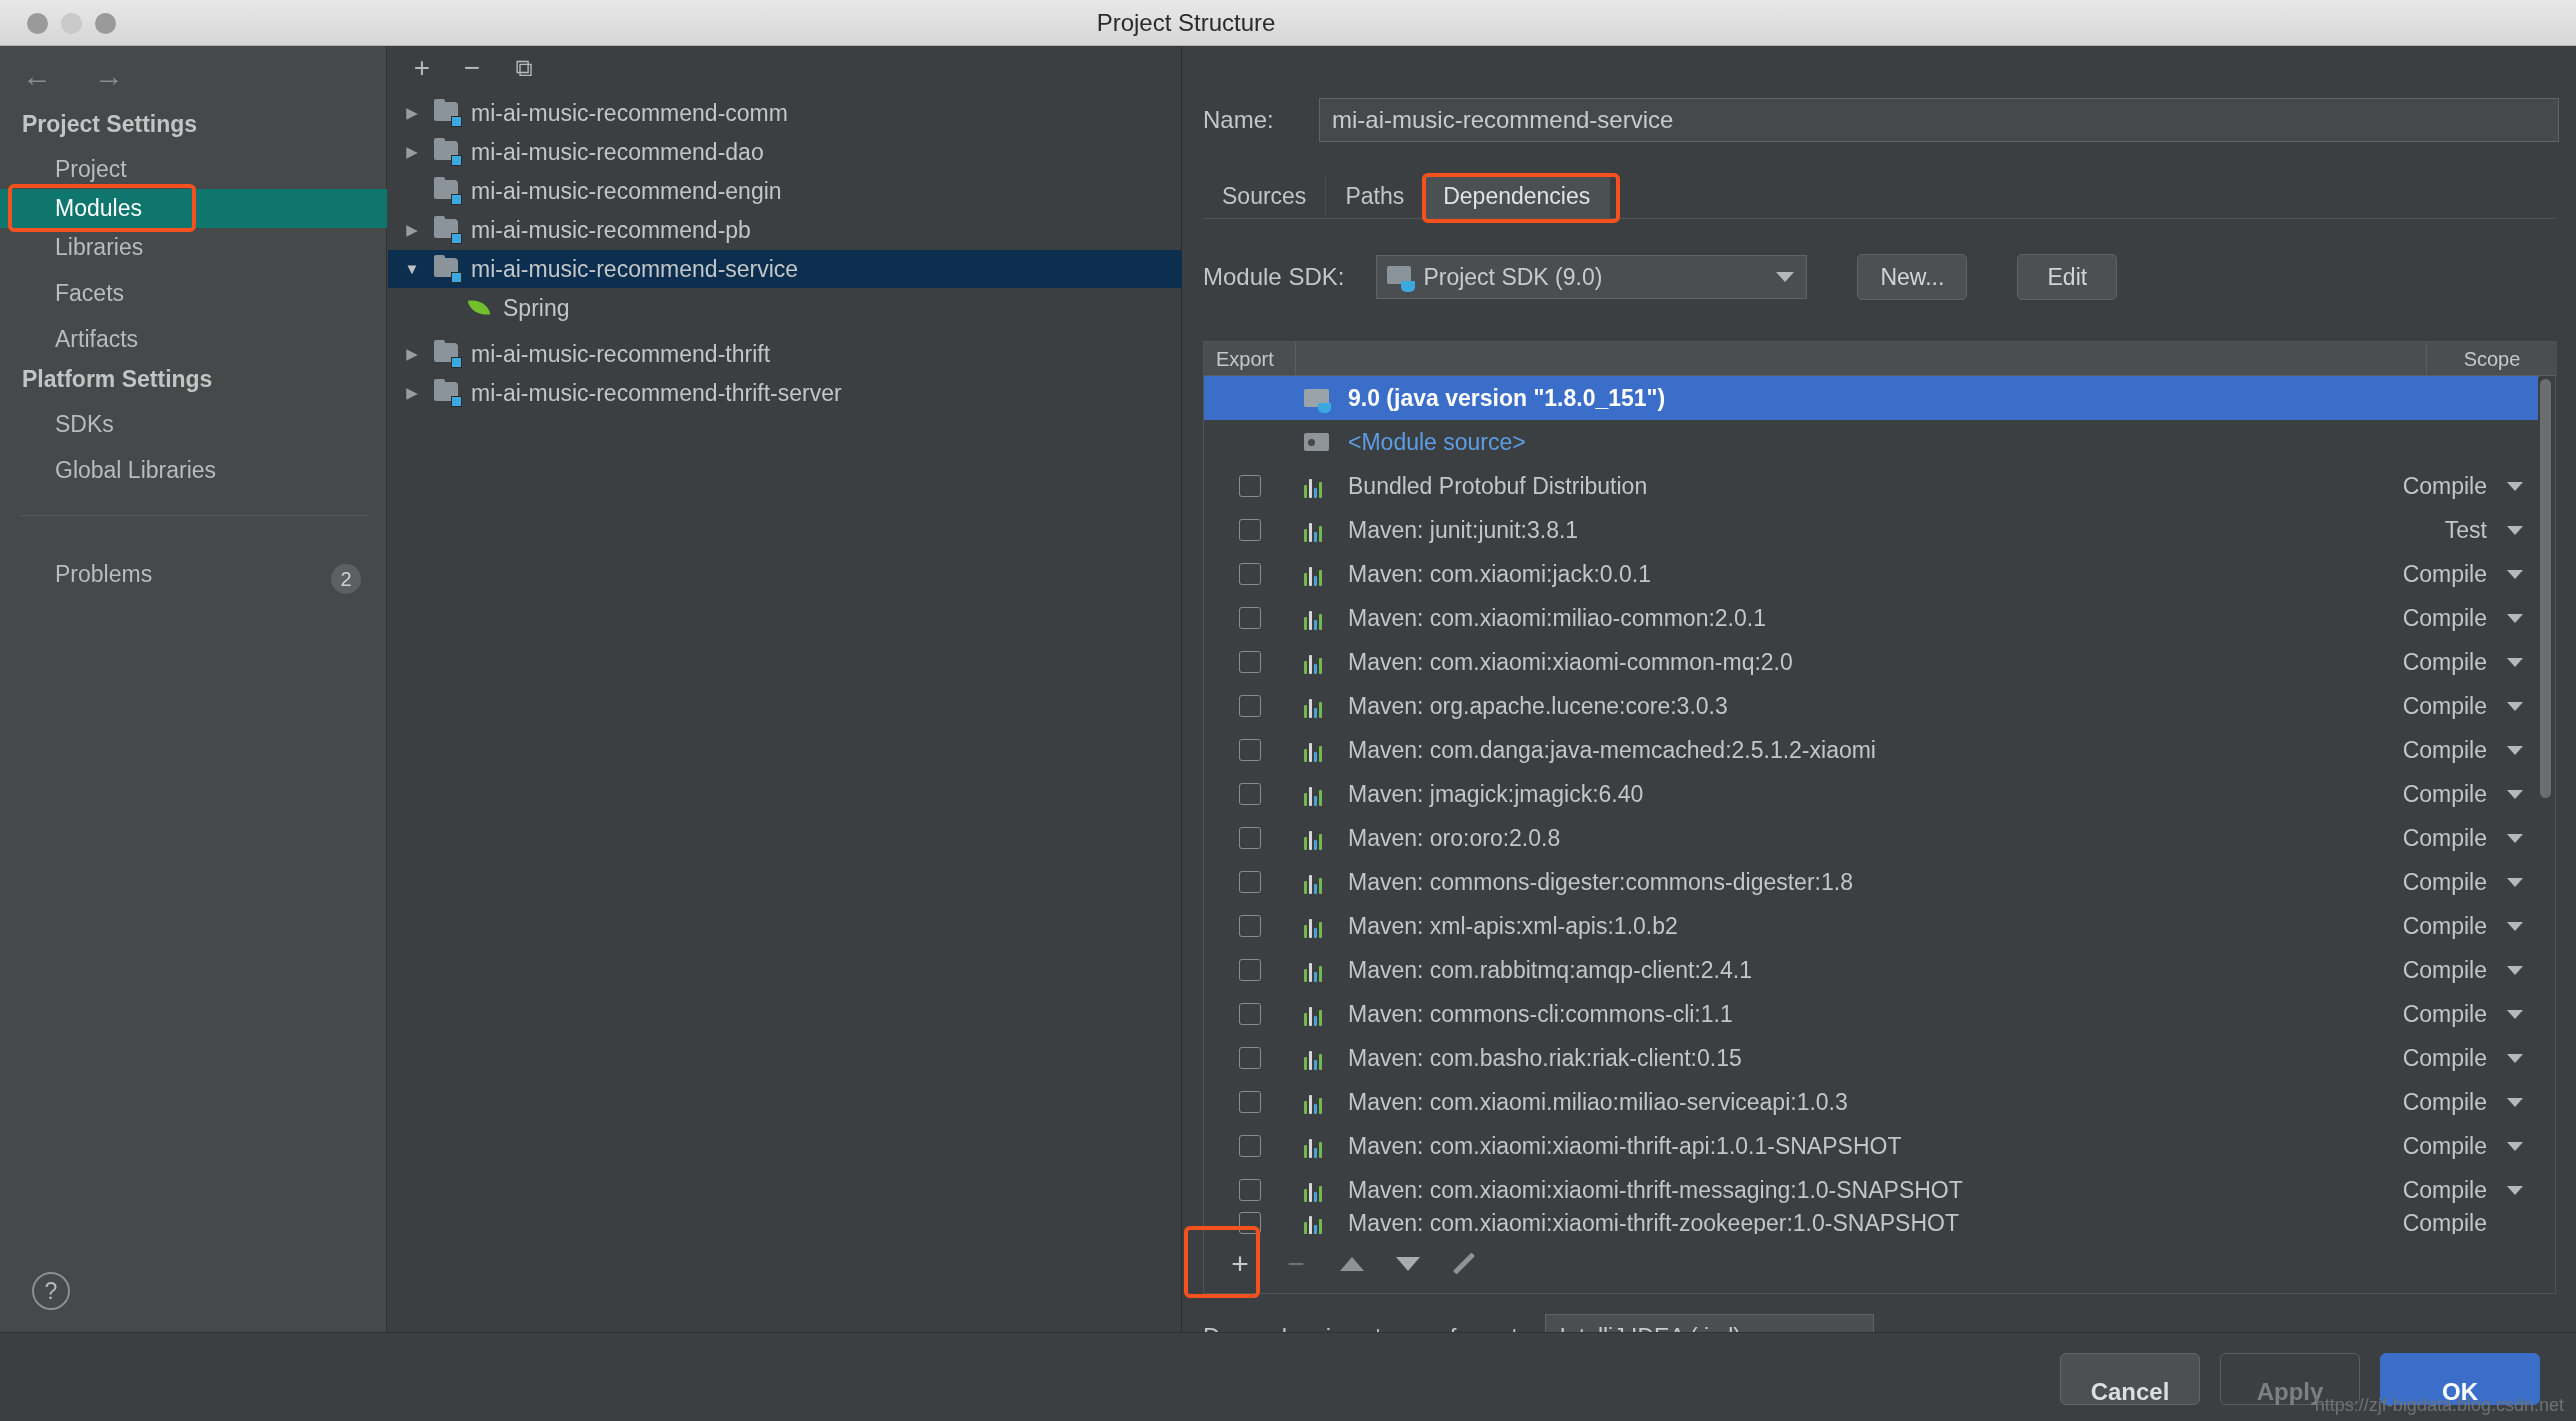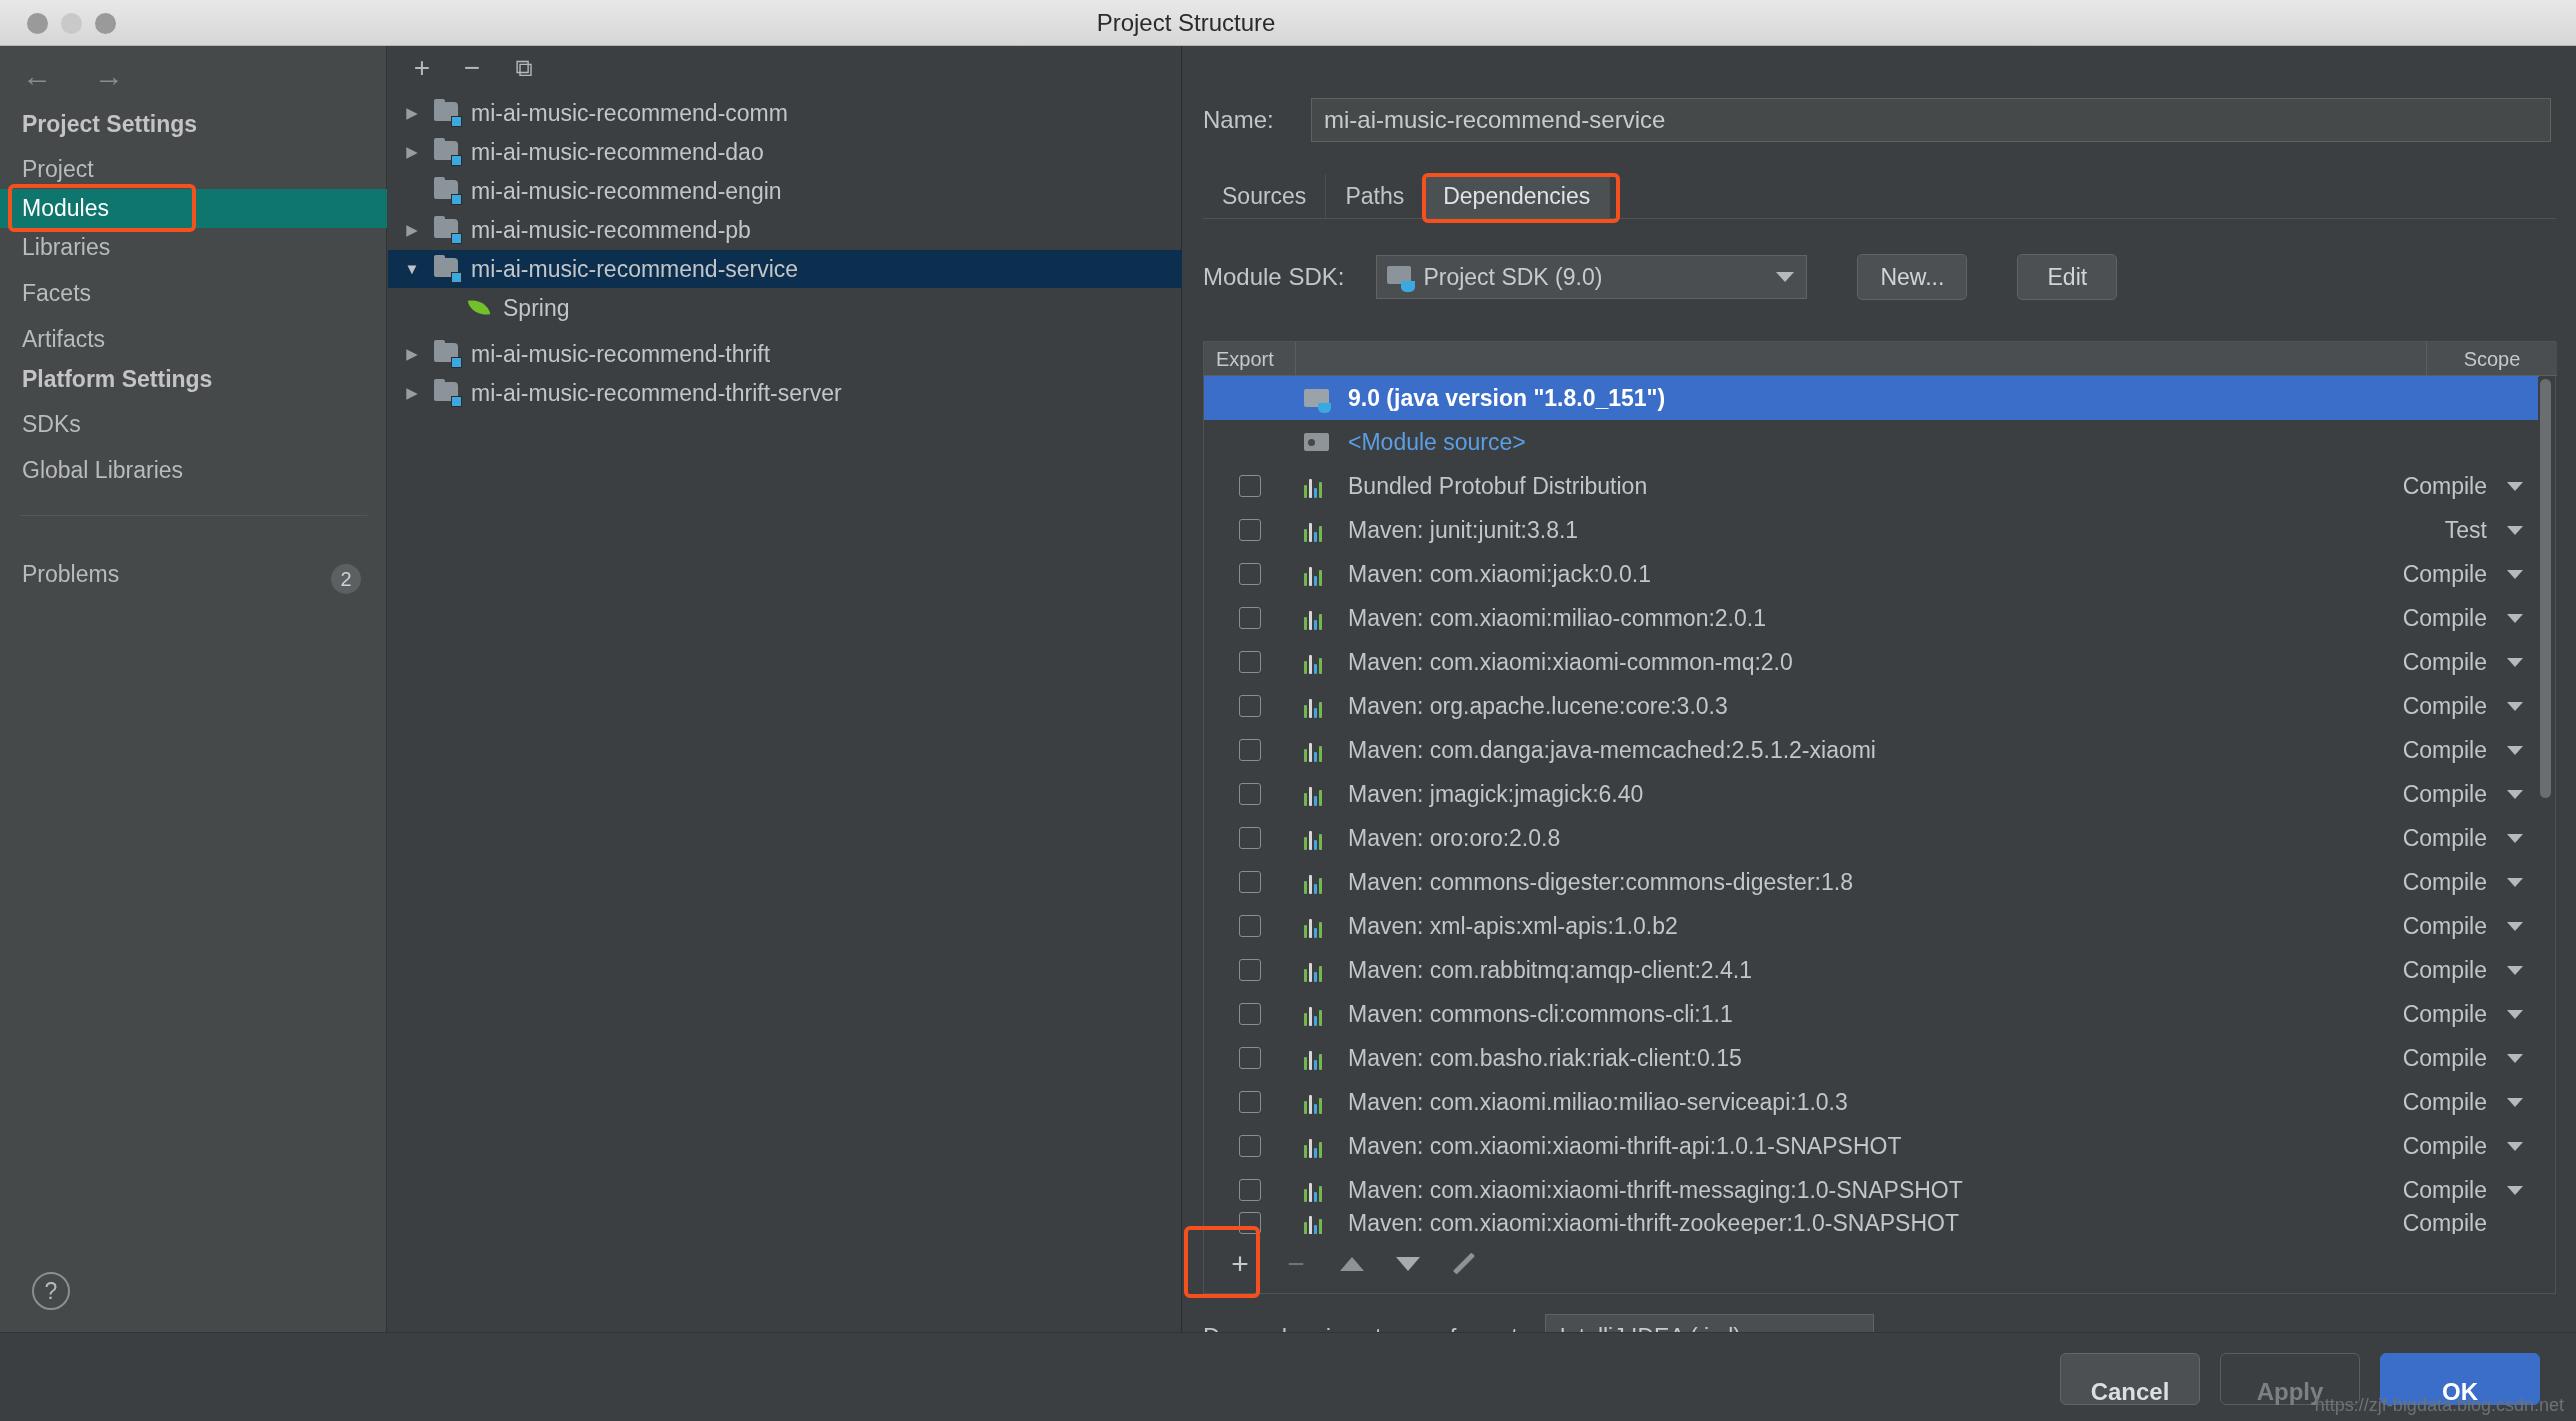--- a/index.html
+++ b/index.html
@@ -47,21 +47,21 @@
     font-size: 30px; color: #8a8d8f; line-height: 1;
     width: 34px; text-align: center;
   }
   .side-group {
     position: absolute; left: 0; width: 387px;
     font-size: 23px; color: #bbbbbb;
   }
   .side-group.header { font-weight: bold; color: #c4c4c4; padding-left: 22px; }
   .side-item {
     position: absolute; left: 0; width: 387px; height: 39px;
-    line-height: 39px; padding-left: 22px;
+    line-height: 39px; padding-left: 55px;
     font-size: 23px; color: #b9bbbd;
   }
   .side-item.selected {
     background: #0f766e; color: #ffffff;
   }
   .side-sep {
     position: absolute; left: 20px; width: 347px; height: 1px;
     background: #555859;
   }
   .problems-badge {
@@ -141,21 +141,21 @@
     transform: rotate(-10deg);
   }
 
   
   .detail {
     position: absolute; left: 1183px; top: 0; width: 1393px; height: 1286px;
     background: #3c3f41;
   }
   .name-row {
     position: absolute; left: 20px; top: 52px;
-    display: flex; align-items: center;
+    display: flex; align-items: center; gap: 8px;
   }
   .name-label { font-size: 24px; color: #c3c6c8; width: 108px; }
   .name-input {
     width: 1240px; height: 44px;
     background: #45494a; border: 1px solid #5e6364;
     color: #c8cbcd; font-size: 24px;
     padding: 0 12px; line-height: 42px;
     font-family: "Liberation Sans", sans-serif;
   }
 

